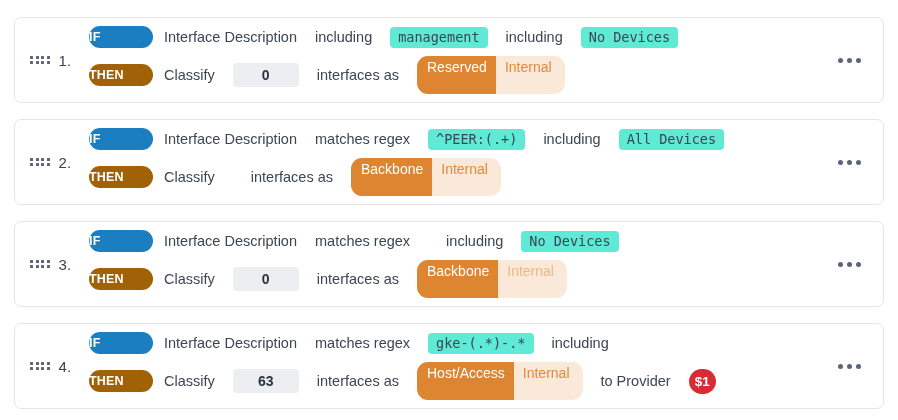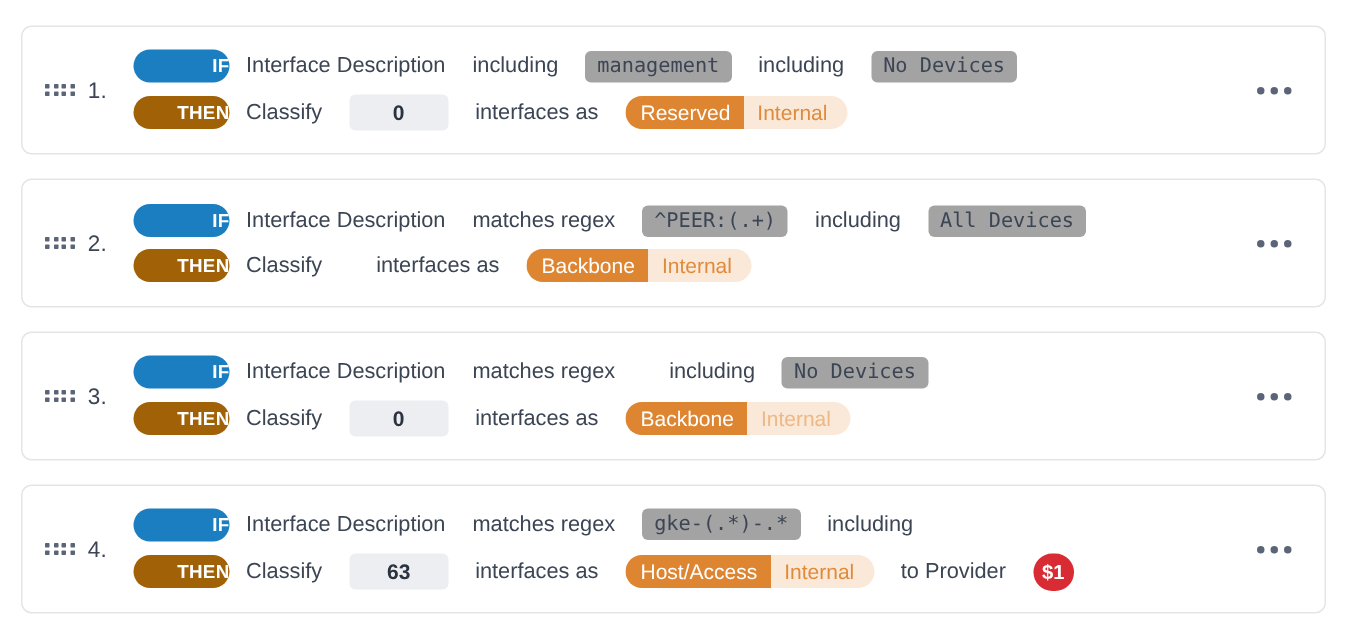--- a/index.html
+++ b/index.html
@@ -81,42 +81,42 @@
     align-items: center;
     white-space: nowrap;
   }
 
   
   .kw-pill {
     flex: 0 0 auto;
     width: 64px;
     height: 22px;
     line-height: 22px;
-    text-align: right;
+    text-align: left;
     border-radius: 11px;
     color: #ffffff;
     font-size: 12.5px;
     font-weight: bold;
     letter-spacing: 0.2px;
   }
   .kw-if    { background: #1a7ec0; }
   .kw-then  { background: #a16207; }
 
   
   .txt {
     font-size: 14.5px;
     color: #3c4554;
     margin: 0 18px;
   }
   .txt.lead { margin-left: 11px; }
 
   
   .chip-mono {
     display: inline-block;
-    background: #a3a3a3;
+    background: #5eead4;
     border-radius: 4px;
     padding: 3px 8px;
     font-family: "DejaVu Sans Mono", monospace;
     font-size: 13.5px;
     color: #3c4554;
     line-height: 15px;
   }
 
   
   .chip-count {
@@ -132,21 +132,21 @@
     line-height: 16px;
   }
 
   
   .badge-split {
     display: inline-flex;
     align-items: stretch;
     border-radius: 11px;
     overflow: hidden;
     background: #fae9d8;
-    height: 22px;
+    height: 38px;
     line-height: 22px;
     font-size: 14px;
   }
   .badge-split .b-primary {
     background: #dd8531;
     color: #ffffff;
     padding: 0 9px 0 10px;
   }
   .badge-split .b-secondary {
     color: #e08b3c;

